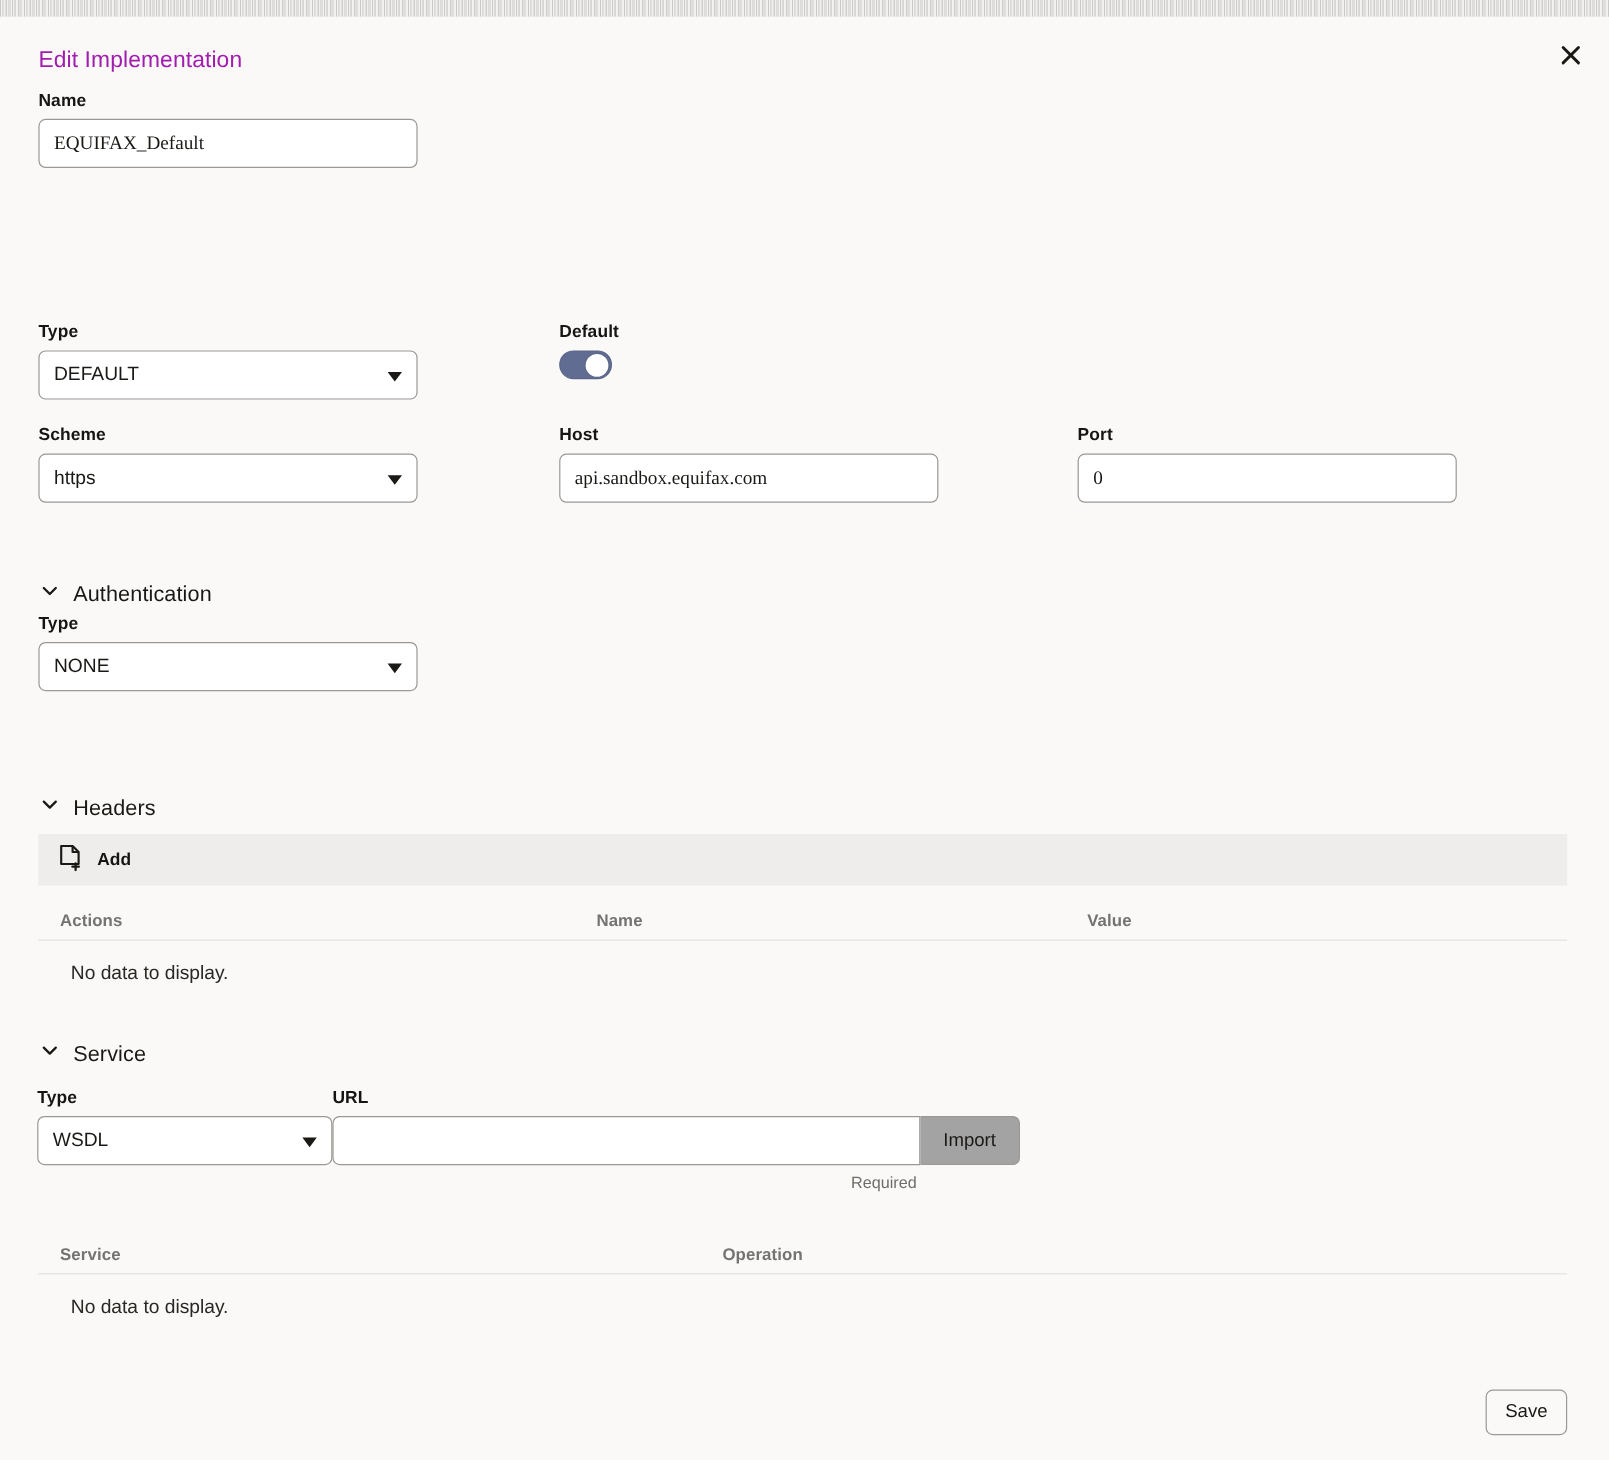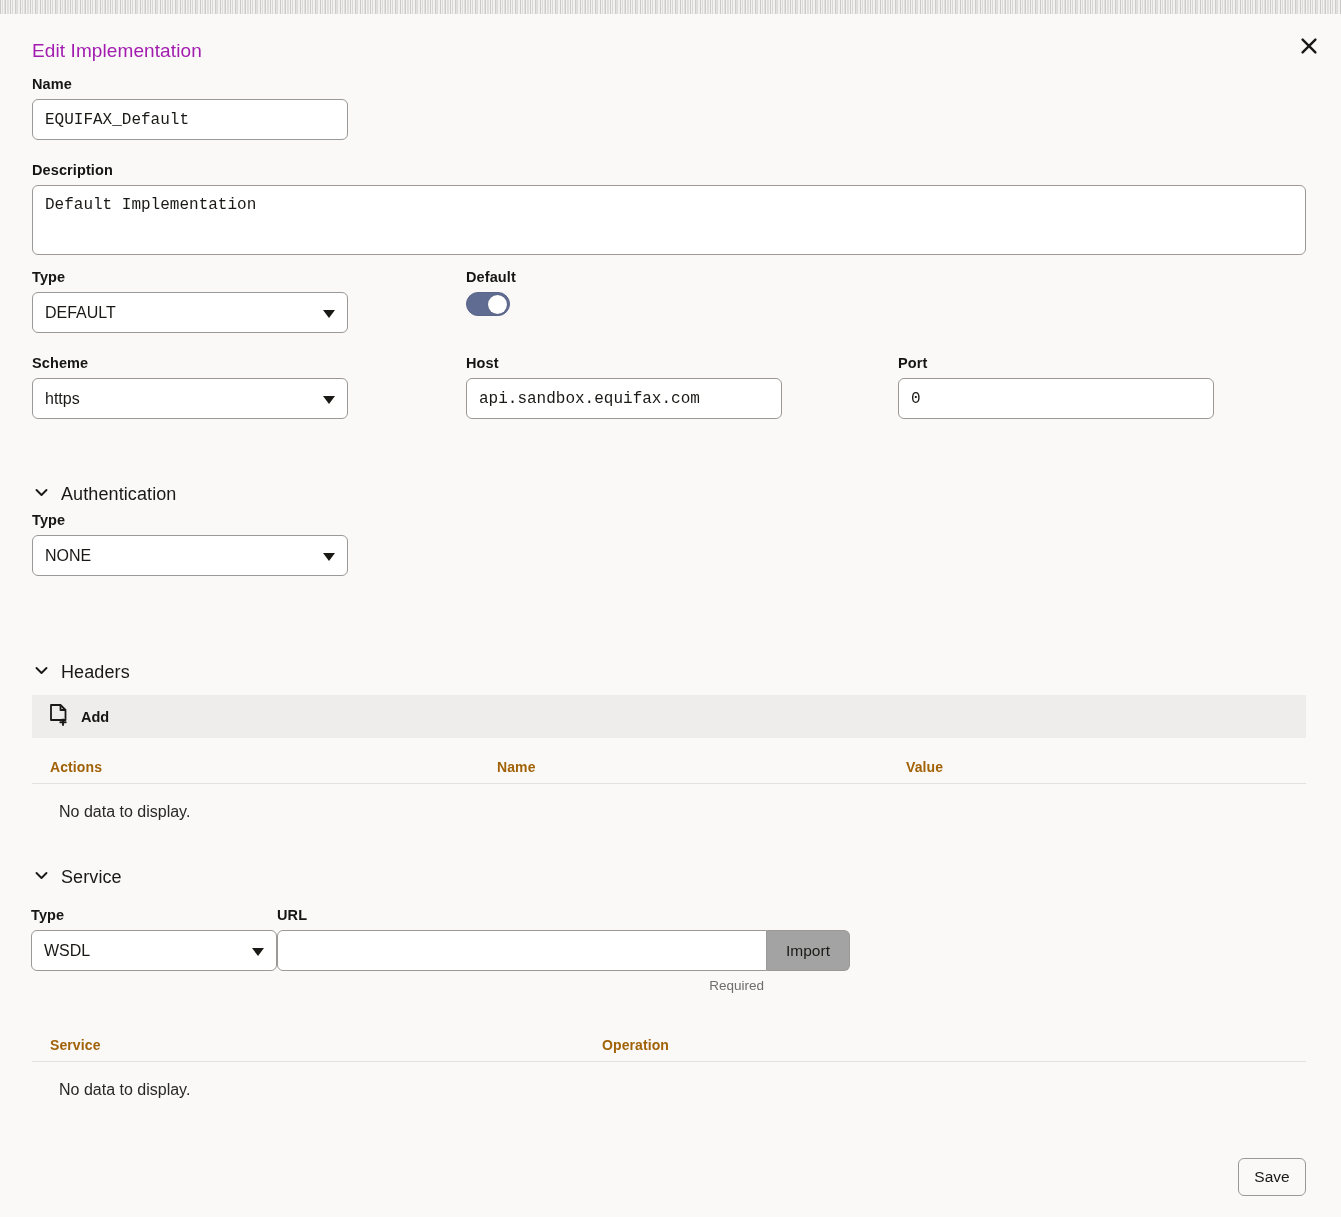--- a/index.html
+++ b/index.html
@@ -63,21 +63,21 @@
     display: block;
   }
 
   .txt-input {
     width: 100%;
     height: 41px;
     background: #ffffff;
     border: 1px solid #9b9895;
     border-radius: 6px;
     padding: 0 12px;
-    font-family: Liberation Mono, monospace;
+    font-family: Liberation Serif, serif;
     font-size: 16px;
     color: #1a1916;
     outline: none;
   }
 
   textarea.txt-input {
     height: 70px;
     padding: 9px 12px;
     resize: none;
     line-height: 1.35;
@@ -194,21 +194,21 @@
 
   .tbl-head {
     display: flex;
     height: 34px;
     align-items: center;
     border-bottom: 1px solid #e3e1df;
   }
   .tbl-head .th {
     font-size: 14px;
     font-weight: 700;
-    color: #a16207;
+    color: #737373;
     letter-spacing: .1px;
   }
   .tbl-empty {
     font-size: 16px;
     color: #2a2825;
     padding-top: 19px;
     padding-left: 5px;
     margin-left: 22px;
   }
 
@@ -288,24 +288,20 @@
         <path d="M3.6 3.6 L16.4 16.4 M16.4 3.6 L3.6 16.4" stroke="#1a1916" stroke-width="2.4" stroke-linecap="round"></path>
       </svg>
     </span>
   </button>
 
   <div class="pos" id="name-group">
     <label class="field-label">Name</label>
     <input class="txt-input" type="text" value="EQUIFAX_Default" style="">
   </div>
 
-  <div class="pos" id="desc-group">
-    <label class="field-label">Description</label>
-    <textarea class="txt-input" style="">Default Implementation</textarea>
-  </div>
 
   <div class="pos" id="type-group">
     <label class="field-label">Type</label>
     <div class="select-wrap">
       <select>
         <option>DEFAULT</option>
       </select>
       <span class="caret"></span>
     </div>
   </div>

